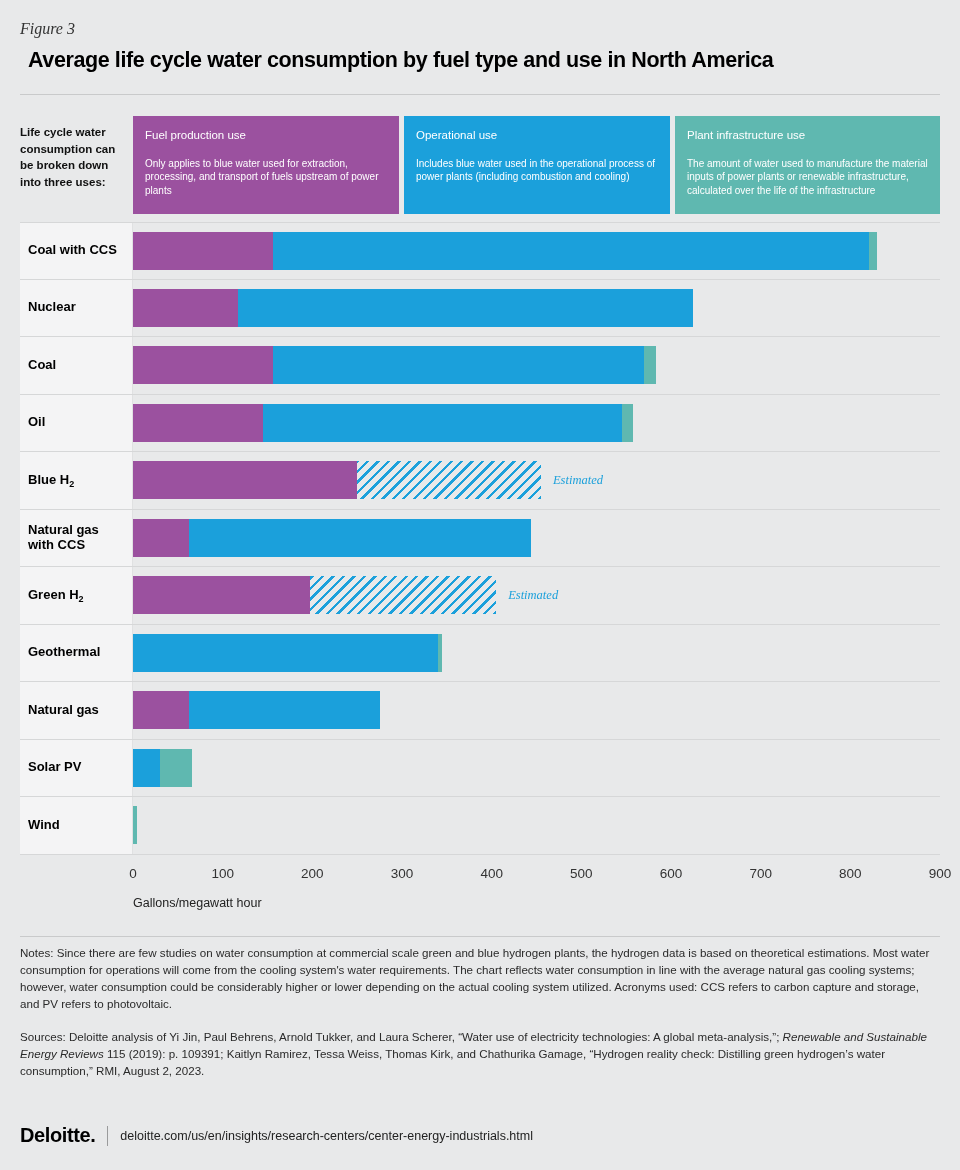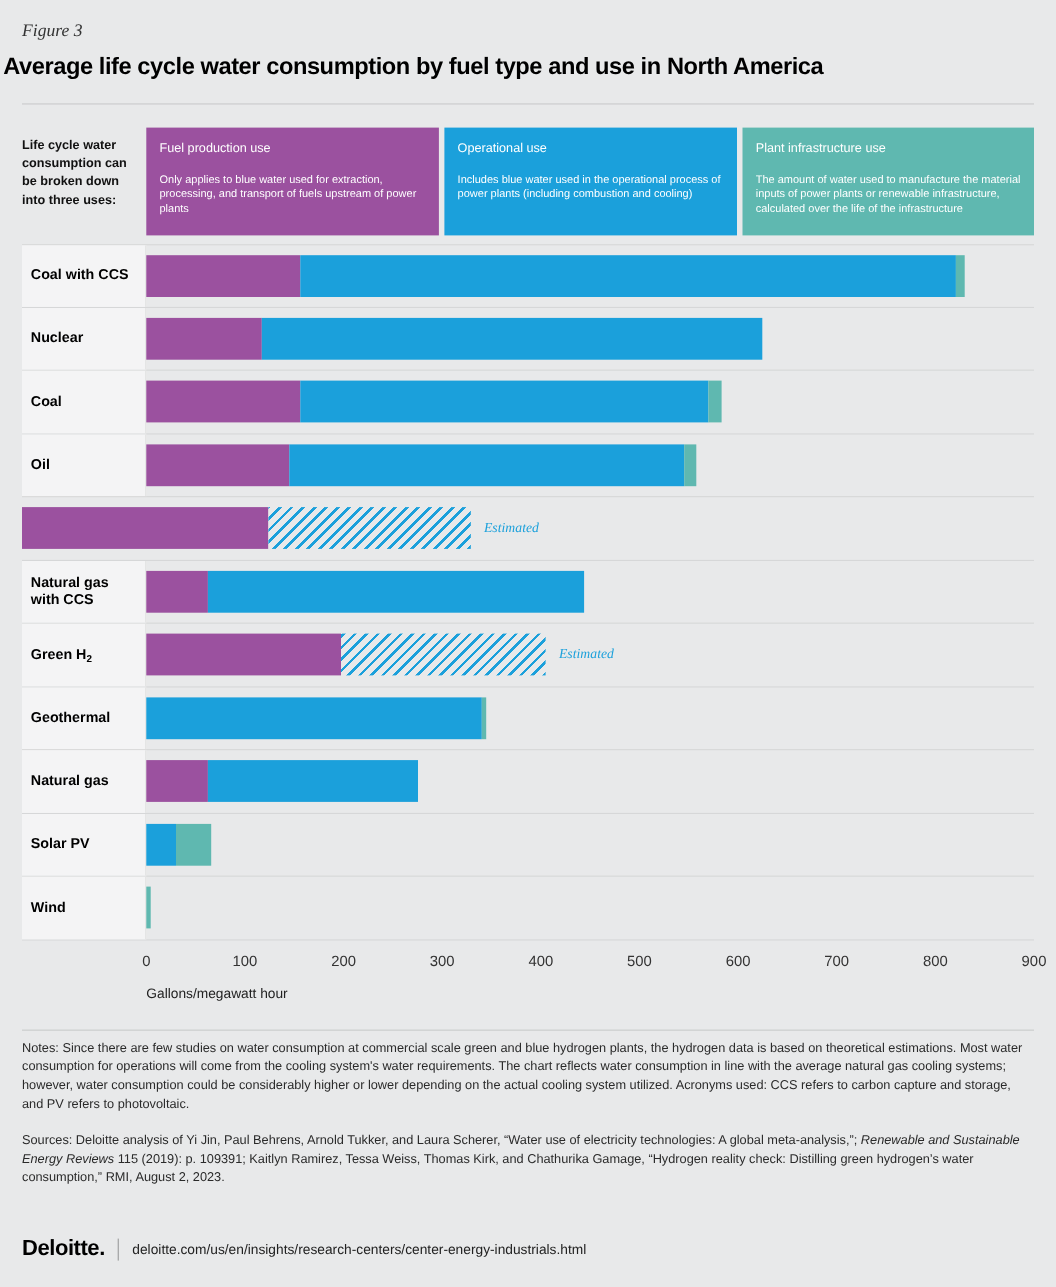--- a/index.html
+++ b/index.html
@@ -12,21 +12,21 @@
   }
   .page { position: relative; width: 960px; height: 1028px; background: #e8e9ea; }
 
   
   .fig-label {
     position: absolute; left: 20px; top: 20px;
     font-family: "Liberation Serif", serif;
     font-style: italic; font-size: 16px; color: #333;
   }
   .title {
-    position: absolute; left: 3px; top: 48px; right: 20px;
+    position: absolute; left: 28px; top: 48px; right: 20px;
     font-size: 21.5px; font-weight: bold; letter-spacing: -0.4px;
     color: #000; line-height: 1.15;
   }
   .title-rule {
     position: absolute; left: 20px; right: 20px; top: 94px;
     height: 1px; background: #c9cacb;
   }
 
   
   .legend { position: absolute; left: 20px; top: 116px; width: 920px; height: 98px; }
@@ -172,20 +172,23 @@
           </div>
           <div class="row-plot">
             <div class="bar" style="width: 500.34px;">
               <div class="seg production" style="left: 0px; width: 130.017px;"></div>
               <div class="seg operational" style="left: 130.017px; width: 358.667px;"></div>
               <div class="seg infrastructure" style="left: 488.683px; width: 11.6567px;"></div>
             </div>
           </div>
         </div>
         <div class="row">
+          <div class="row-label">
+            <span>Blue H<sub>2</sub></span>
+          </div>
           <div class="row-plot">
             <div class="bar" style="width: 407.983px;">
               <div class="seg production" style="left: 0px; width: 224.167px;"></div>
               <div class="seg estimated" style="left: 224.167px; width: 183.817px;"></div>
             </div>
             <div class="est-note" style="left: 419.983px;">Estimated</div>
           </div>
         </div>
         <div class="row">
           <div class="row-label">

